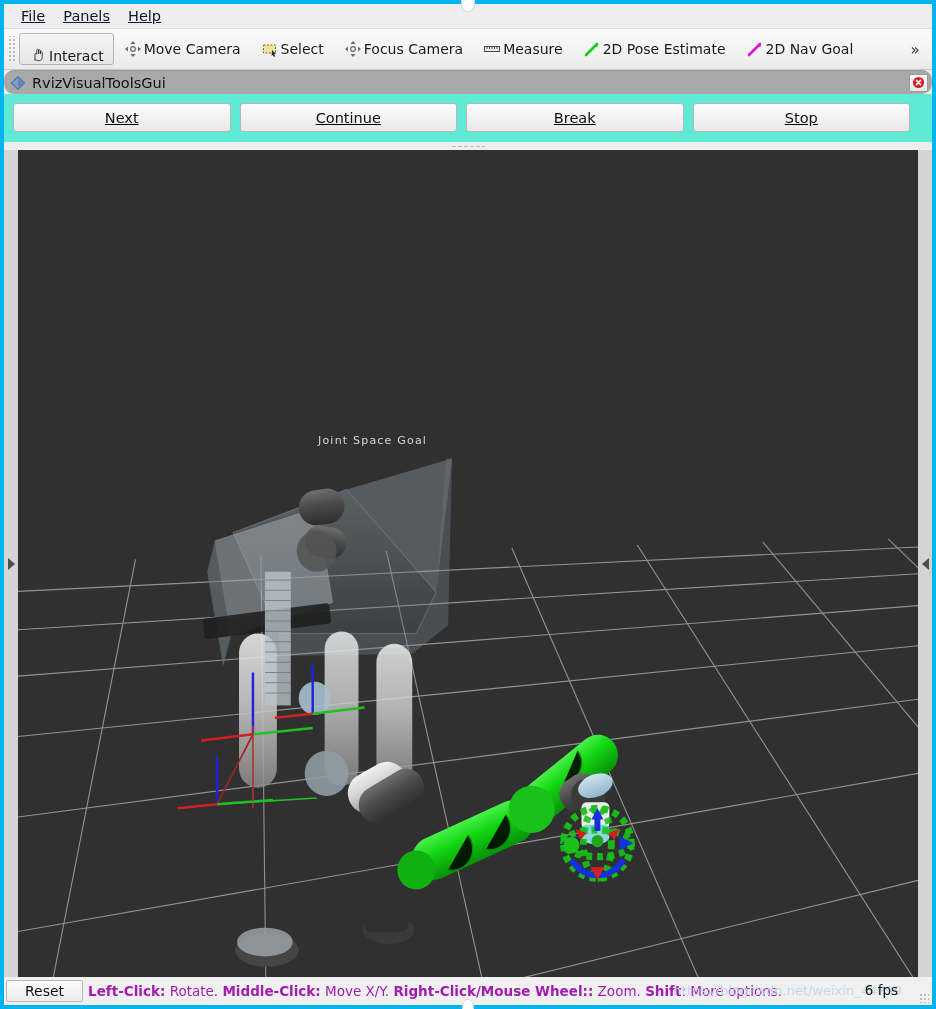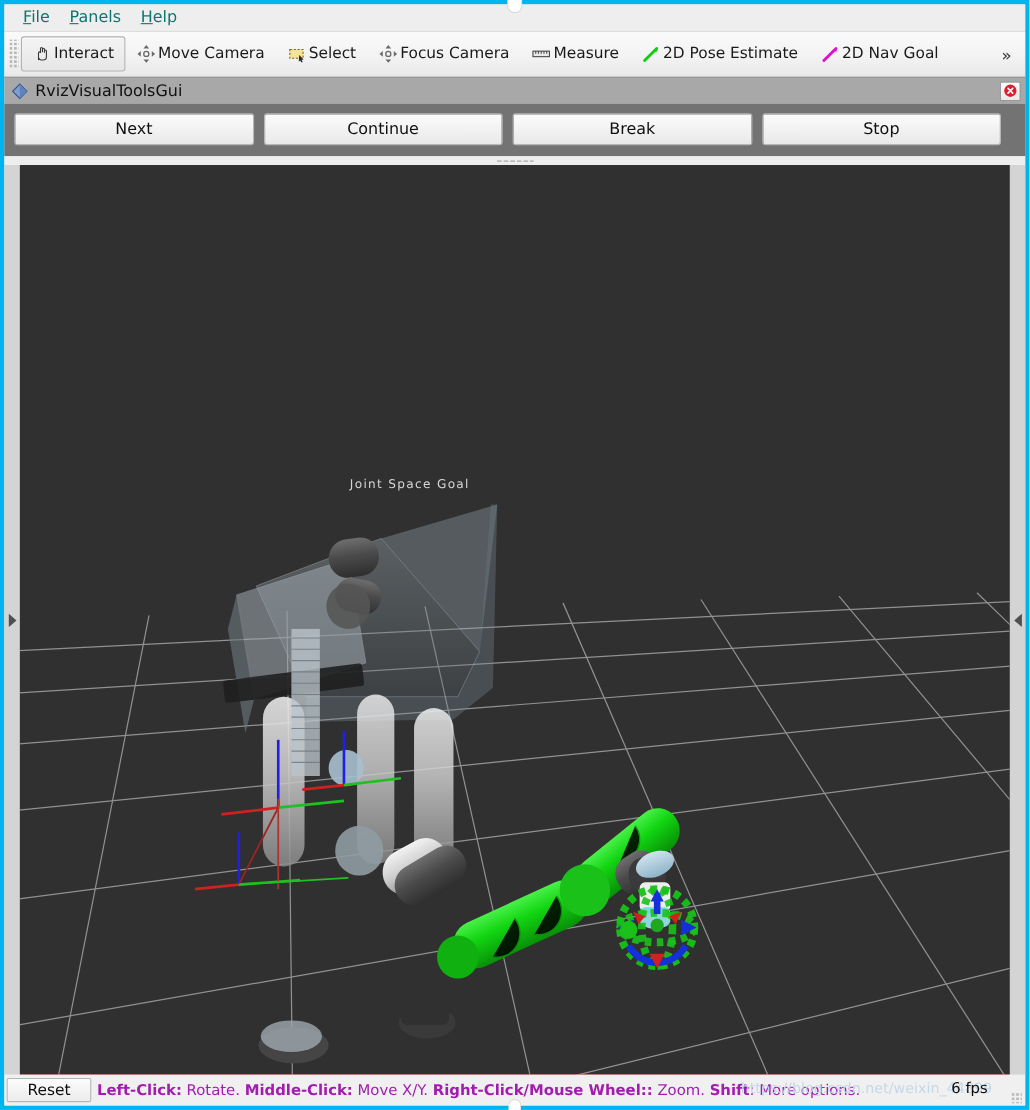--- a/index.html
+++ b/index.html
@@ -40,24 +40,25 @@
   #menubar {
     height: 24px;
     background: #eeeeee;
     display: flex;
     align-items: center;
     padding-left: 8px;
     flex: 0 0 auto;
   }
   .menu-item {
     font-size: 14.5px;
-    color: #0f766e;
+    color: #0f172a;
     padding: 2px 9px;
     cursor: default;
     white-space: nowrap;
+    text-decoration: underline;
   }
   .menu-item u { text-decoration: underline; }
 
   
   #toolbar {
     height: 42px;
     background: linear-gradient(to bottom,#fafafa 0%,#f2f2f2 60%,#e9e9e9 100%);
     border-top: 1px solid #dcdcdc;
     border-bottom: 1px solid #c8c8c8;
     display: flex;
@@ -84,20 +85,21 @@
     white-space: nowrap;
     border: 1px solid transparent;
     border-radius: 3px;
     cursor: default;
     flex: 0 0 auto;
   }
   .tool-btn.active {
     background: linear-gradient(to bottom,#f4f4f4,#e6e6e6);
     border: 1px solid #b3b3b3;
     box-shadow: inset 0 1px 0 #ffffff;
+    align-items: flex-end;
   }
   .ticon { width: 18px; height: 18px; display: block; flex: 0 0 auto; }
   #tool-overflow {
     position: absolute;
     right: 4px; top: 6px;
     width: 26px; height: 30px;
     display: flex; align-items: center; justify-content: center;
     font-size: 15px; color: #333;
     cursor: default;
   }
@@ -105,43 +107,45 @@
   
   #panel-title {
     height: 24px;
     background: #a8a8a8;
     border-top: 1px solid #9a9a9a;
     display: flex;
     align-items: center;
     padding-left: 6px;
     flex: 0 0 auto;
     position: relative;
+    border-radius: 10px;
   }
   #panel-title .diamond-icon { width: 16px; height: 16px; flex: 0 0 auto; margin-right: 6px; }
   #panel-title-text {
     font-size: 14.5px;
     color: #101010;
     white-space: nowrap;
   }
   #panel-close {
     position: absolute;
     right: 4px; top: 3px;
     width: 19px; height: 18px;
     background: linear-gradient(to bottom,#fdfdfd,#e8e8e8);
     border: 1px solid #9a9a9a;
     border-radius: 2px;
     display: flex; align-items: center; justify-content: center;
     cursor: default;
   }
 
   
   #panel-body {
-    background: #737373;
+    background: #5eead4;
     padding: 9px 22px 10px 9px;
     flex: 0 0 auto;
+    text-decoration: underline;
   }
   #btn-row { display: flex; gap: 9px; }
   .panel-btn {
     flex: 1 1 0;
     height: 29px;
     background: linear-gradient(to bottom,#fcfcfc 0%,#f2f2f2 50%,#e9e9e9 100%);
     border: 1px solid #b6b6b6;
     border-radius: 3px;
     font-family: "DejaVu Sans", "Liberation Sans", sans-serif;
     font-size: 14.5px;

